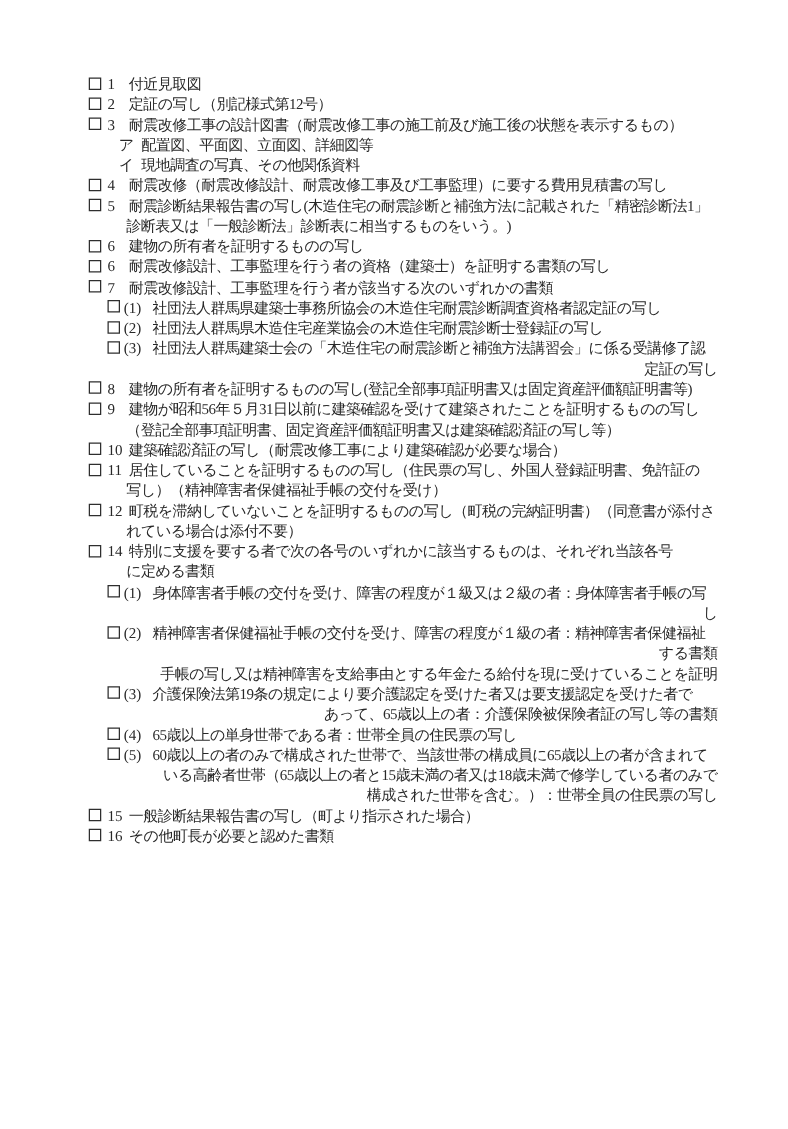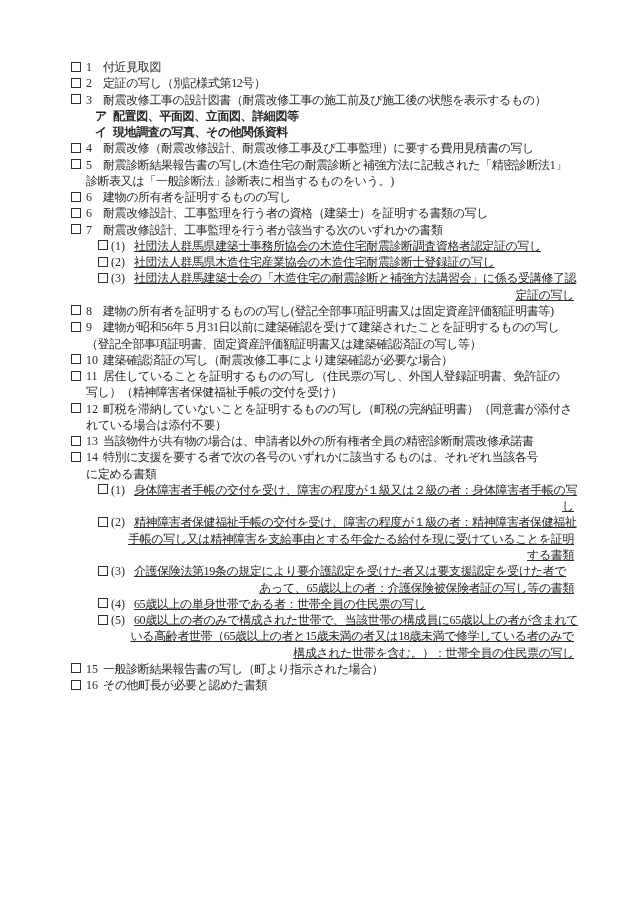--- a/index.html
+++ b/index.html
@@ -40,26 +40,26 @@
     vertical-align: -0.5px;
     margin-right: 5px;
   }
   
   .num {
     display: inline-block;
     letter-spacing: 0;
   }
   
   .item.main .num { width: 17px; }
-  .item.main .line.cont { margin-left: 15px; }
+  .item.main .line.cont { margin-left: 30px; }
   
-  .item.kana { margin-left: 24px; font-weight: bold; }
+  .item.kana { margin-left: 24px; }
   .item.kana .num { width: 18px; }
   
-  .item.sub { margin-left: 27px; text-decoration: underline; }
+  .item.sub { margin-left: 15px; }
   .item.sub .cb { margin-right: 3px; }
   .item.sub .num { width: 23px; }
   .item.sub .line.cont { margin-left: 16px; text-align: right; }
 </style>
 </head>
 <body>
 
 <div class="page">
   <div class="checklist">
       <div class="item main">
@@ -115,34 +115,31 @@
       </div>
       <div class="item main">
         <div class="line first"><span class="cb"></span><span class="num">11</span><span class="txt">居住していることを証明するものの写し（住民票の写し、外国人登録証明書、免許証の</span></div>
         <div class="line cont"><span class="txt">写し）（精神障害者保健福祉手帳の交付を受け）</span></div>
       </div>
       <div class="item main">
         <div class="line first"><span class="cb"></span><span class="num">12</span><span class="txt">町税を滞納していないことを証明するものの写し（町税の完納証明書）（同意書が添付さ</span></div>
         <div class="line cont"><span class="txt">れている場合は添付不要）</span></div>
       </div>
       <div class="item main">
-        <div class="line first"><span class="cb"></span><span class="num">13</span><span class="txt">当該物件が共有物の場合は、申請者以外の所有権者全員の精密診断耐震改修承諾書</span></div>
-      </div>
-      <div class="item main">
         <div class="line first"><span class="cb"></span><span class="num">14</span><span class="txt">特別に支援を要する者で次の各号のいずれかに該当するものは、それぞれ当該各号</span></div>
         <div class="line cont"><span class="txt">に定める書類</span></div>
       </div>
       <div class="item sub">
         <div class="line first"><span class="cb"></span><span class="num">(1)</span><span class="txt">身体障害者手帳の交付を受け、障害の程度が１級又は２級の者：身体障害者手帳の写</span></div>
         <div class="line cont"><span class="txt">し</span></div>
       </div>
       <div class="item sub">
         <div class="line first"><span class="cb"></span><span class="num">(2)</span><span class="txt">精神障害者保健福祉手帳の交付を受け、障害の程度が１級の者：精神障害者保健福祉</span></div>
+        <div class="line cont"><span class="txt">する書類</span></div>
         <div class="line cont"><span class="txt">手帳の写し又は精神障害を支給事由とする年金たる給付を現に受けていることを証明</span></div>
-        <div class="line cont"><span class="txt">する書類</span></div>
       </div>
       <div class="item sub">
         <div class="line first"><span class="cb"></span><span class="num">(3)</span><span class="txt">介護保険法第19条の規定により要介護認定を受けた者又は要支援認定を受けた者で</span></div>
         <div class="line cont"><span class="txt">あって、65歳以上の者：介護保険被保険者証の写し等の書類</span></div>
       </div>
       <div class="item sub">
         <div class="line first"><span class="cb"></span><span class="num">(4)</span><span class="txt">65歳以上の単身世帯である者：世帯全員の住民票の写し</span></div>
       </div>
       <div class="item sub">
         <div class="line first"><span class="cb"></span><span class="num">(5)</span><span class="txt">60歳以上の者のみで構成された世帯で、当該世帯の構成員に65歳以上の者が含まれて</span></div>

